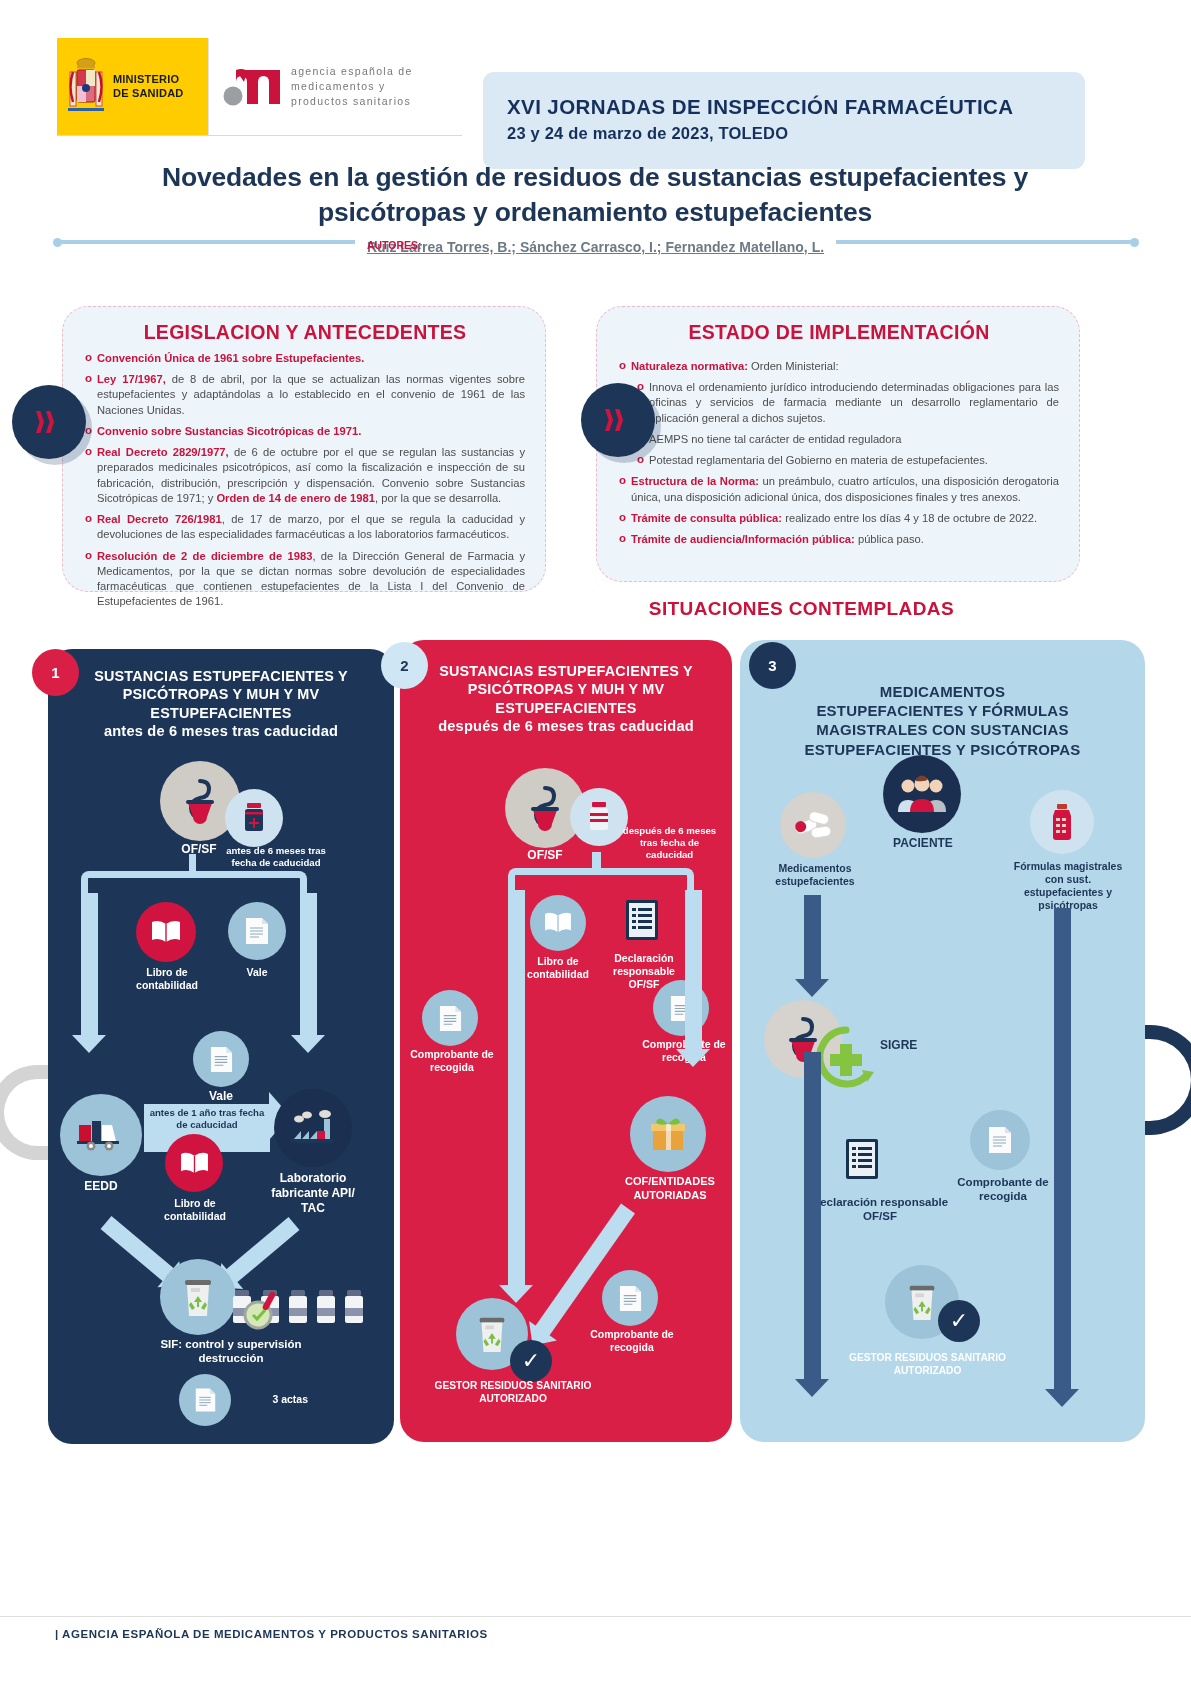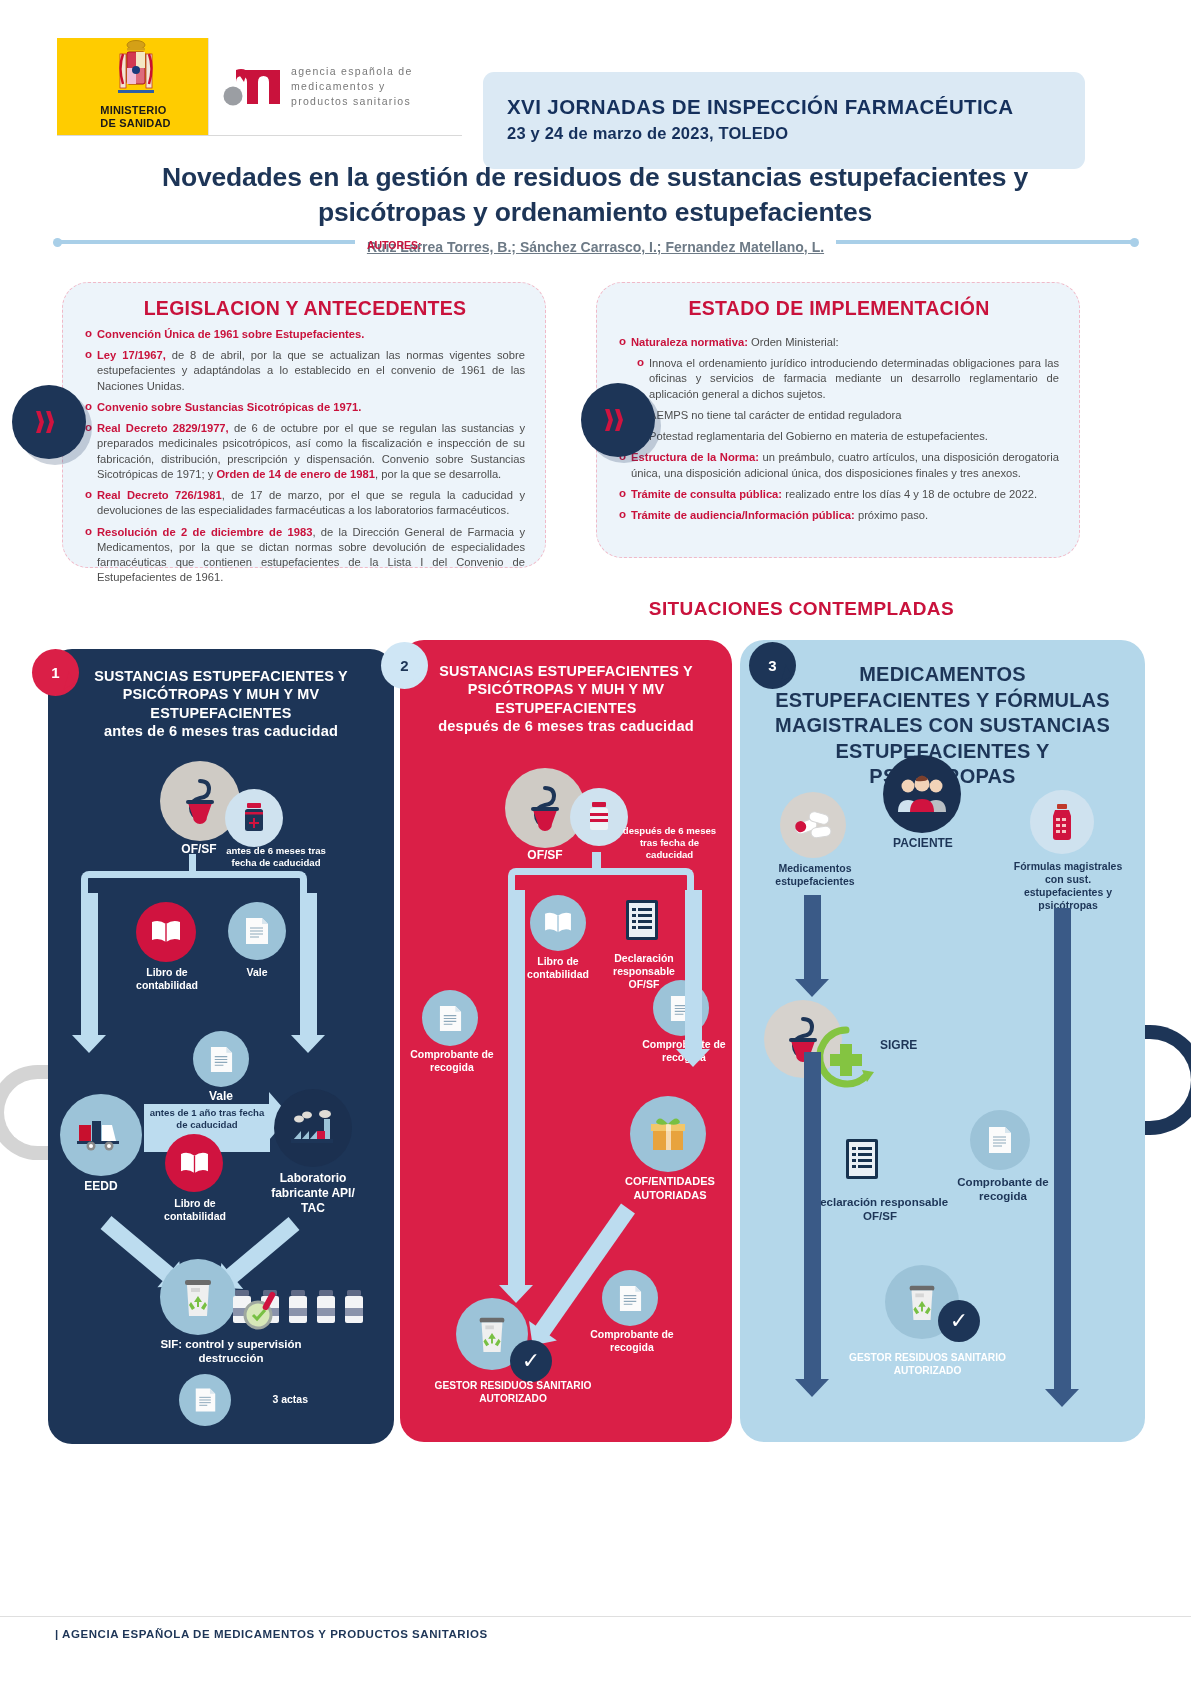--- a/index.html
+++ b/index.html
@@ -13,21 +13,21 @@
 
   
   .header { position:absolute; top:38px; left:0; width:1191px; height:112px; }
   .logo-band {
     position:absolute; left:57px; top:0; width:405px; height:98px;
     background:#ffffff; border-bottom:1px solid #d9d9d9;
     display:flex; align-items:stretch;
   }
   .flag-block {
     width:151px; background:#FFCC00; position:relative;
-    display:flex; align-items:center; gap:4px; padding-left:6px;flex-direction:column;
+    display:flex; align-items:center; gap:4px; padding-left:6px;
   }
   .coat { width:46px; height:62px; position:relative; flex:0 0 auto; }
   .min-text {
     font-size:11px; font-weight:700; color:#1a1a1a; line-height:1.2;
     letter-spacing:.2px;
   }
   .aemps-block {
     flex:1; background:#fff; display:flex; align-items:center; gap:7px;
     padding-left:13px; border-left:1px solid #e3e3e3;
   }
@@ -60,21 +60,21 @@
   .authors {
     position:absolute; top:239px; left:0; width:1191px; text-align:center;
     font-size:14px; color:#6d7a86; font-weight:700;
   }
   .authors .lbl { color:#c9123c; }
   .authors .wrap { background:#fff; padding:0 12px;text-decoration:underline; }
 
   
   .infobox {
     position:absolute; background:#edf4fa; border:1.6px dashed #f0b9c8;
-    border-radius:26px; padding:14px 20px 12px 22px;
+    border-radius:26px; padding:14px 20px 12px 22px;margin-top:24px;
   }
   .infobox.left  { left:62px;  top:282px; width:484px; height:286px; }
   .infobox.right { left:596px; top:282px; width:484px; height:276px; }
   .ib-title {
     text-align:center; color:#c9123c; font-size:19.5px; font-weight:700;
     letter-spacing:.3px; margin-bottom:7px;
   }
   .infobox.right .ib-title { margin-bottom:15px; }
   .li { font-size:11.2px; color:#4d4d4d; line-height:1.36; margin-bottom:6px;
         text-align:justify; padding-left:12px; position:relative; }
@@ -111,21 +111,21 @@
   .col2 { left:400px; top:640px; width:332px; height:802px; background:#da1f47; }
   .col3 { left:740px; top:640px; width:405px; height:802px; background:#b4d7ea; }
 
   .col-head {
     text-align:center; font-weight:700; letter-spacing:.2px; line-height:1.28;
   }
   .col1 .col-head, .col2 .col-head { color:#ffffff; }
   .col3 .col-head { color:#1d3557; }
   .col1 .col-head { padding:18px 22px 0; font-size:14.4px; }
   .col2 .col-head { padding:22px 20px 0; font-size:14.4px; }
-  .col3 .col-head { padding:22px 26px 0; font-size:20px; }
+  .col3 .col-head { padding:22px 26px 0; font-size:15px;margin-top:20px; }
   .col-head .sub { font-weight:700; font-size:14.6px; }
 
   .num-bubble {
     position:absolute; width:47px; height:47px; border-radius:50%;
     display:flex; align-items:center; justify-content:center;
     font-size:15px; font-weight:700;
   }
   .num-bubble::after{
     content:""; position:absolute; right:-5px; bottom:4px;
     border:9px solid transparent; border-left-color:inherit;
@@ -273,21 +273,21 @@
   </div>
 
   <div class="infobox right">
     <div class="ib-title">ESTADO DE IMPLEMENTACIÓN</div>
     <div class="li"><b>Naturaleza normativa:</b><span> Orden Ministerial:</span></div>
     <div class="li sub"><span>Innova el ordenamiento jurídico introduciendo determinadas obligaciones para las oficinas y servicios de farmacia mediante un desarrollo reglamentario de aplicación general a dichos sujetos.</span></div>
     <div class="li sub"><span>AEMPS no tiene tal carácter de entidad reguladora</span></div>
     <div class="li sub"><span>Potestad reglamentaria del Gobierno en materia de estupefacientes.</span></div>
     <div class="li"><b>Estructura de la Norma:</b><span> un preámbulo, cuatro artículos, una disposición derogatoria única, una disposición adicional única, dos disposiciones finales y tres anexos.</span></div>
     <div class="li"><b>Trámite de consulta pública:</b><span> realizado entre los días 4 y 18 de octubre de 2022.</span></div>
-    <div class="li"><b>Trámite de audiencia/Información pública:</b><span> próximo paso.</span></div>
+    <div class="li"><b>Trámite de audiencia/Información pública:</b><span> pública paso.</span></div>
   </div>
   <div class="arrow-badge r">
     <div class="chev">
         <span></span>
         <span></span>
       </div>
   </div>
 
   <div class="sit-title">SITUACIONES CONTEMPLADAS</div>
 

